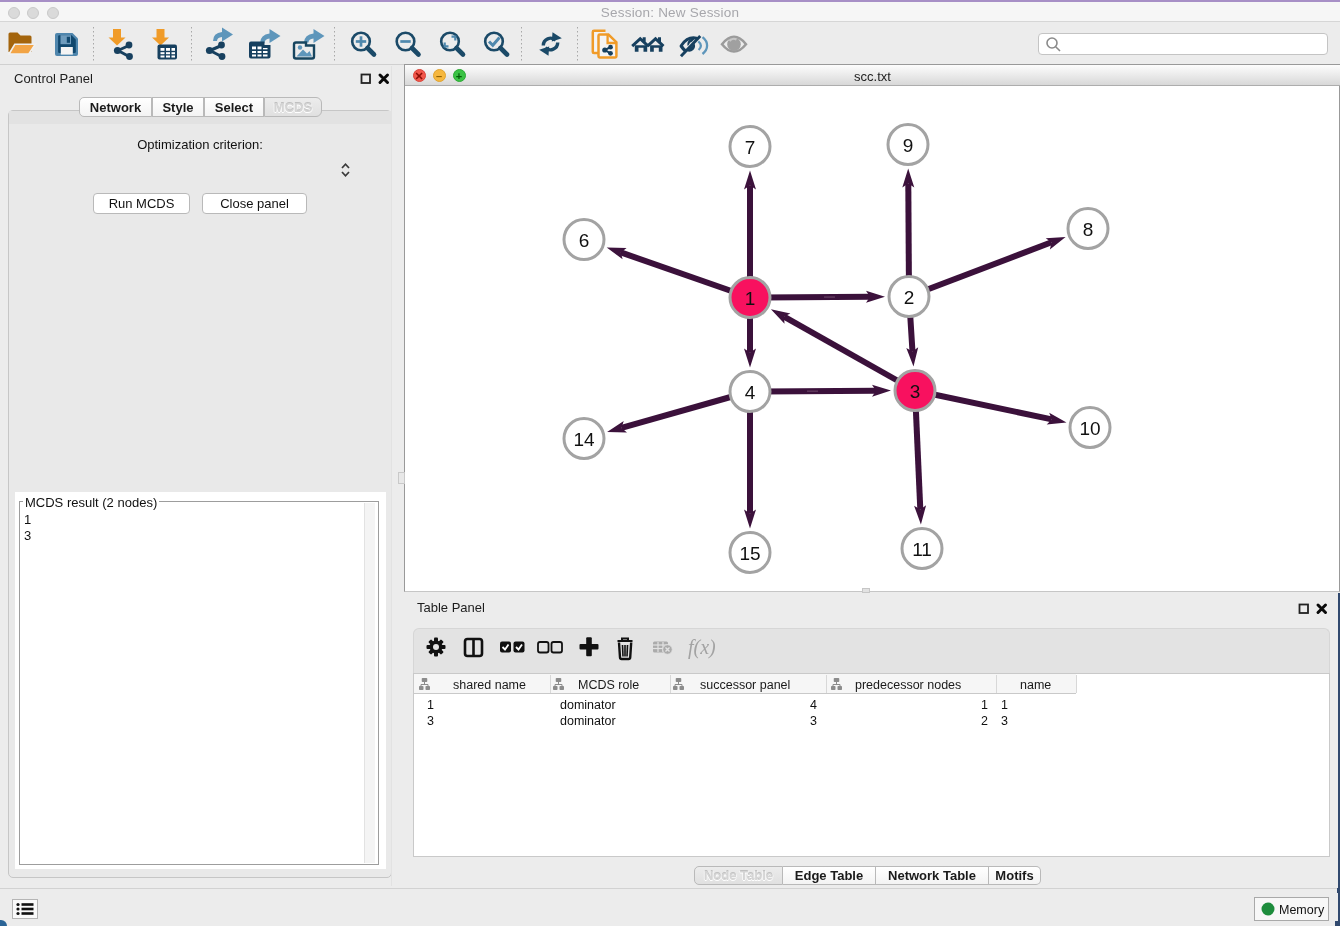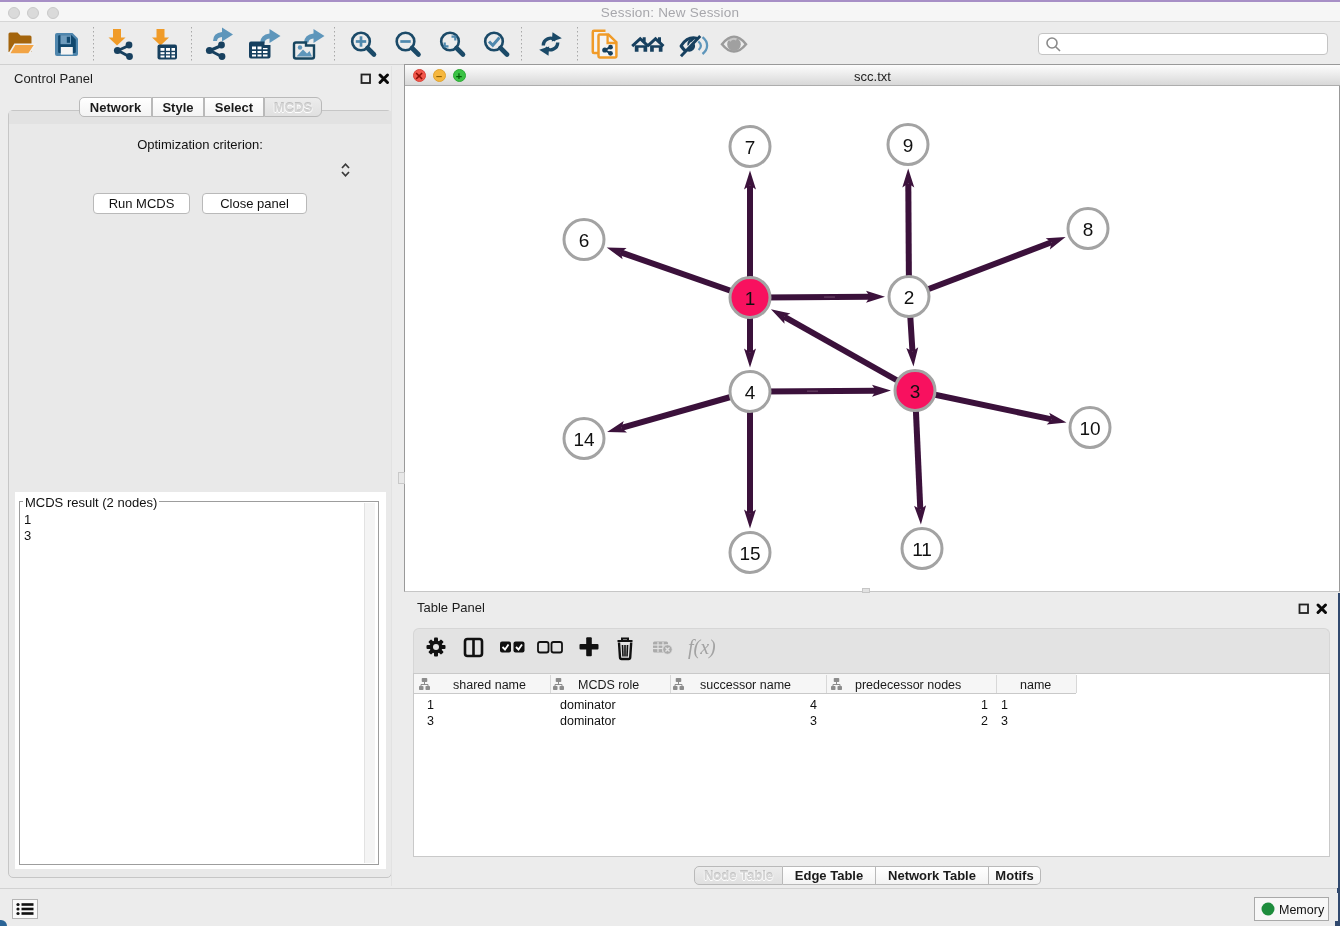--- a/index.html
+++ b/index.html
@@ -364,21 +364,21 @@
 </svg>
 <div class="abs" id="tp-white"></div>
 <div class="abs" id="tp-header"></div>
 <div class="colsep" style="left:550px;"></div>
 <div class="colsep" style="left:670px;"></div>
 <div class="colsep" style="left:826px;"></div>
 <div class="colsep" style="left:996px;"></div>
 <div class="colsep" style="left:1076px;"></div>
 <div class="th" style="left:453px;">shared name</div>
 <div class="th" style="left:578px;">MCDS role</div>
-<div class="th" style="left:700px;">successor name</div>
+<div class="th" style="left:700px;">successor panel</div>
 <div class="th" style="left:855px;">predecessor nodes</div>
 <div class="th" style="left:1020px;">name</div>
 <svg class="abs" style="left:405px;top:675px;" width="680" height="19" viewBox="0 0 680 19">
 <g fill="#8c8c8c">
 <g id="tree1" transform="translate(14,3)">
 <rect x="2.75" y="0" width="5.5" height="4" rx="0.8"></rect>
 <rect x="0" y="8" width="4.5" height="4" rx="0.8"></rect>
 <rect x="6.5" y="8" width="4.5" height="4" rx="0.8"></rect>
 <path d="M5.5,4 v2.5 M2,8 v-1.5 h7 v1.5" stroke="#8c8c8c" stroke-width="1" fill="none"></path>
 </g>

